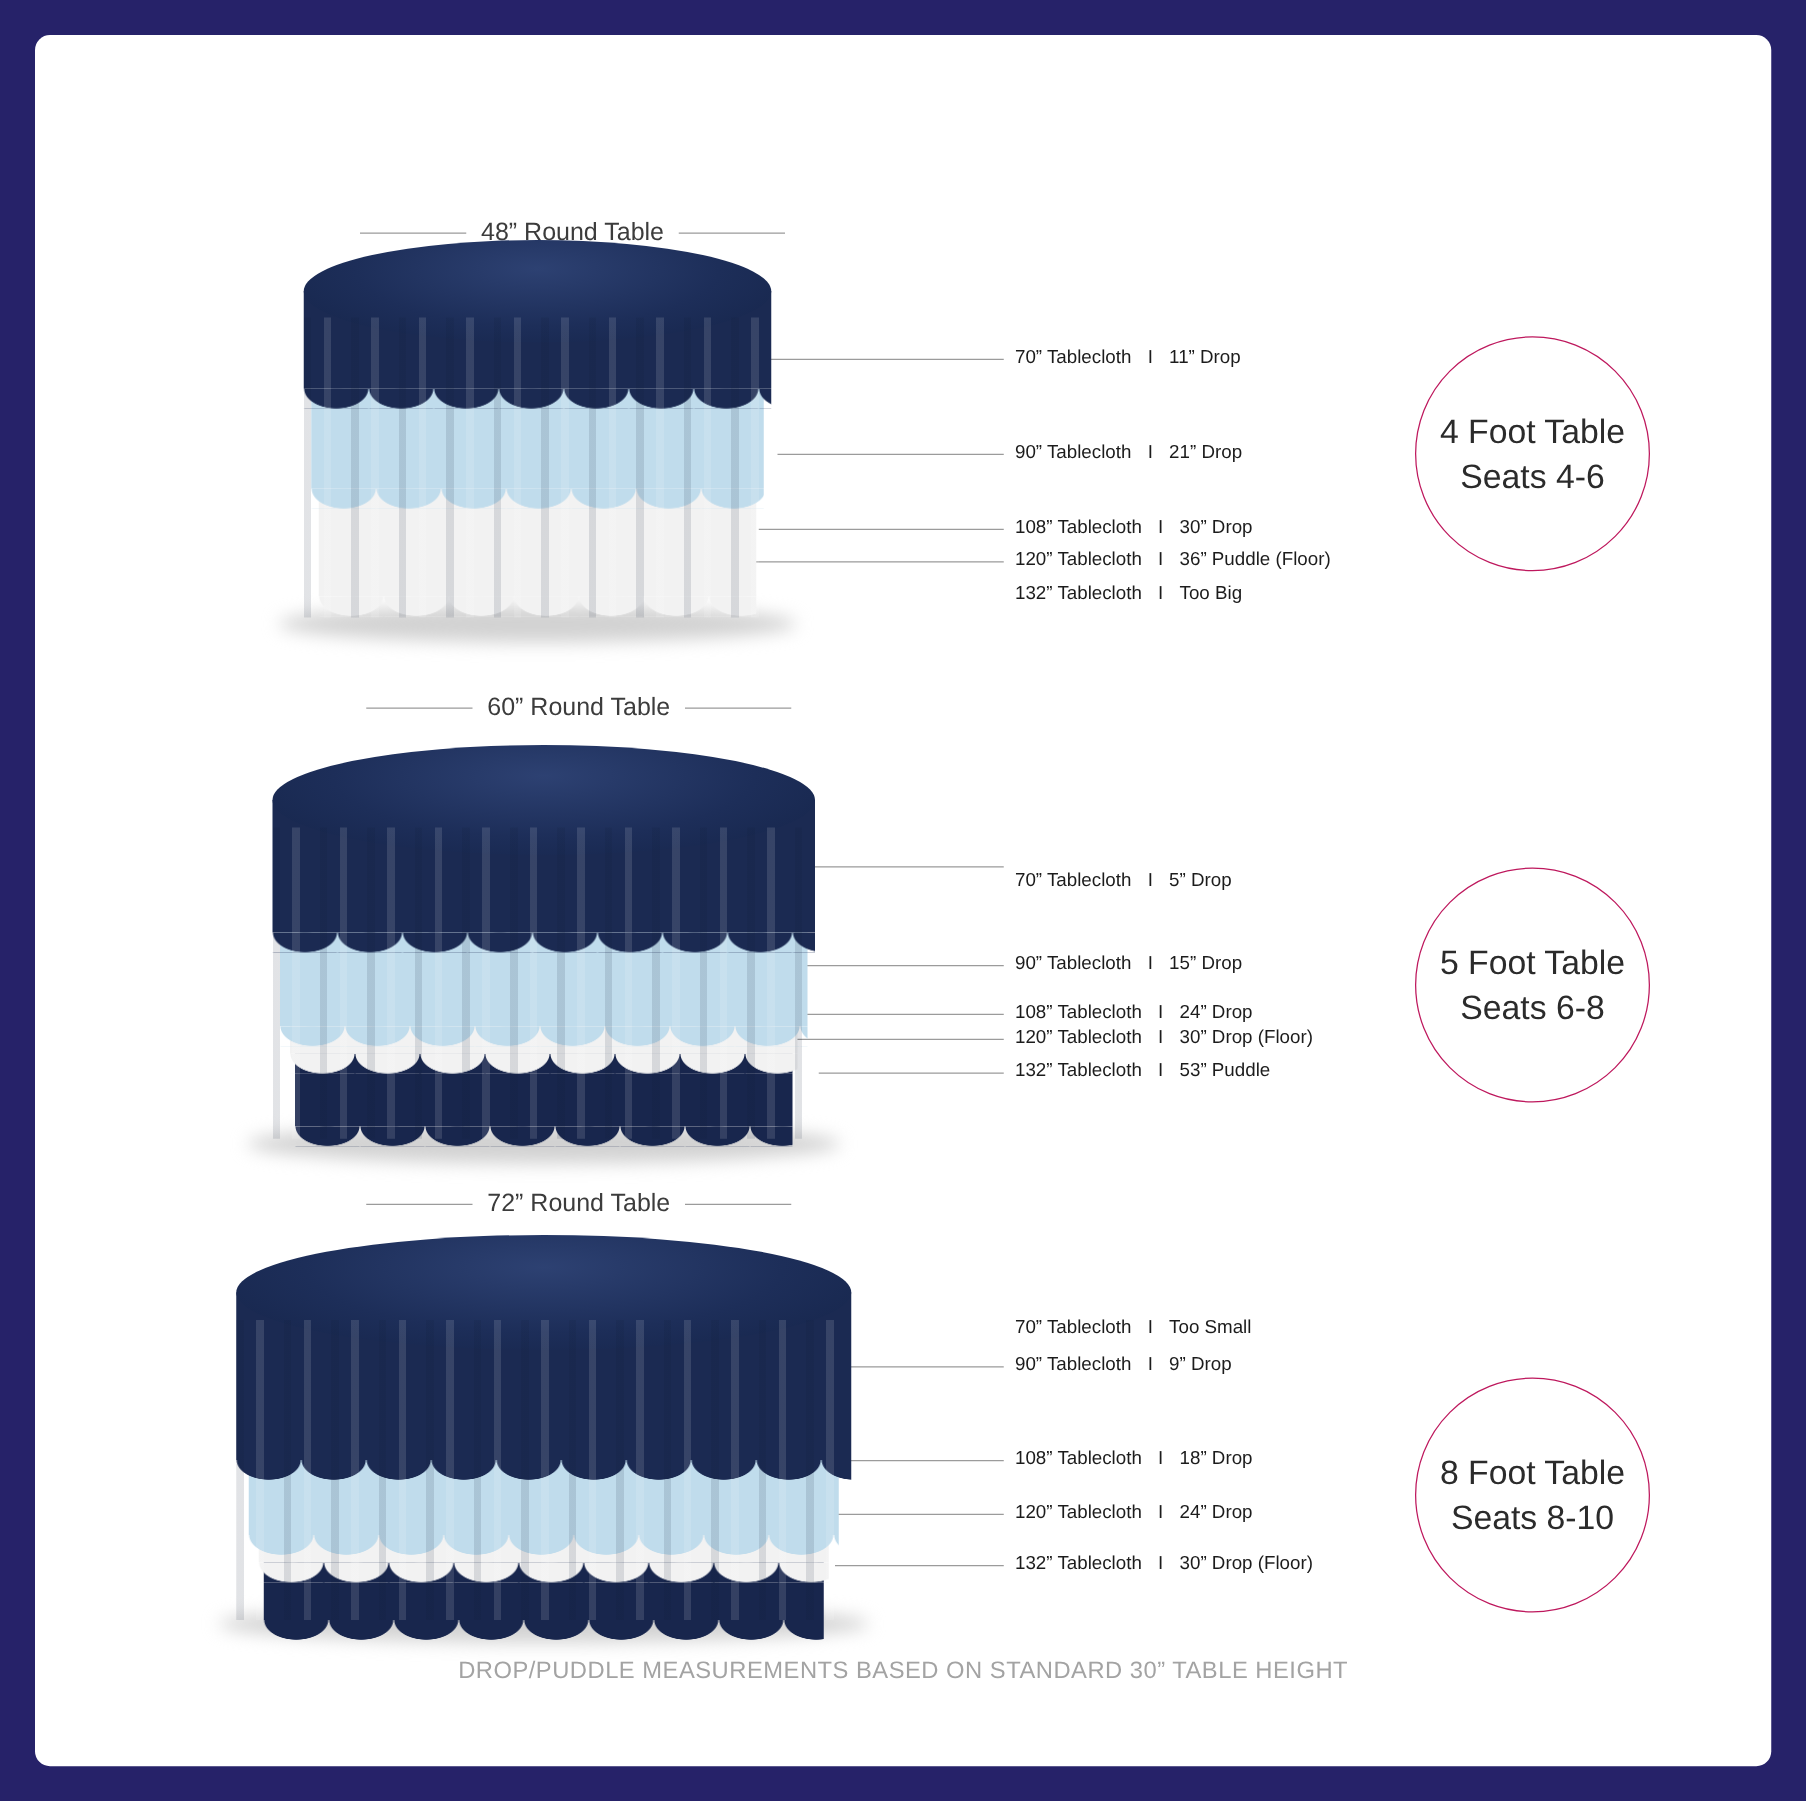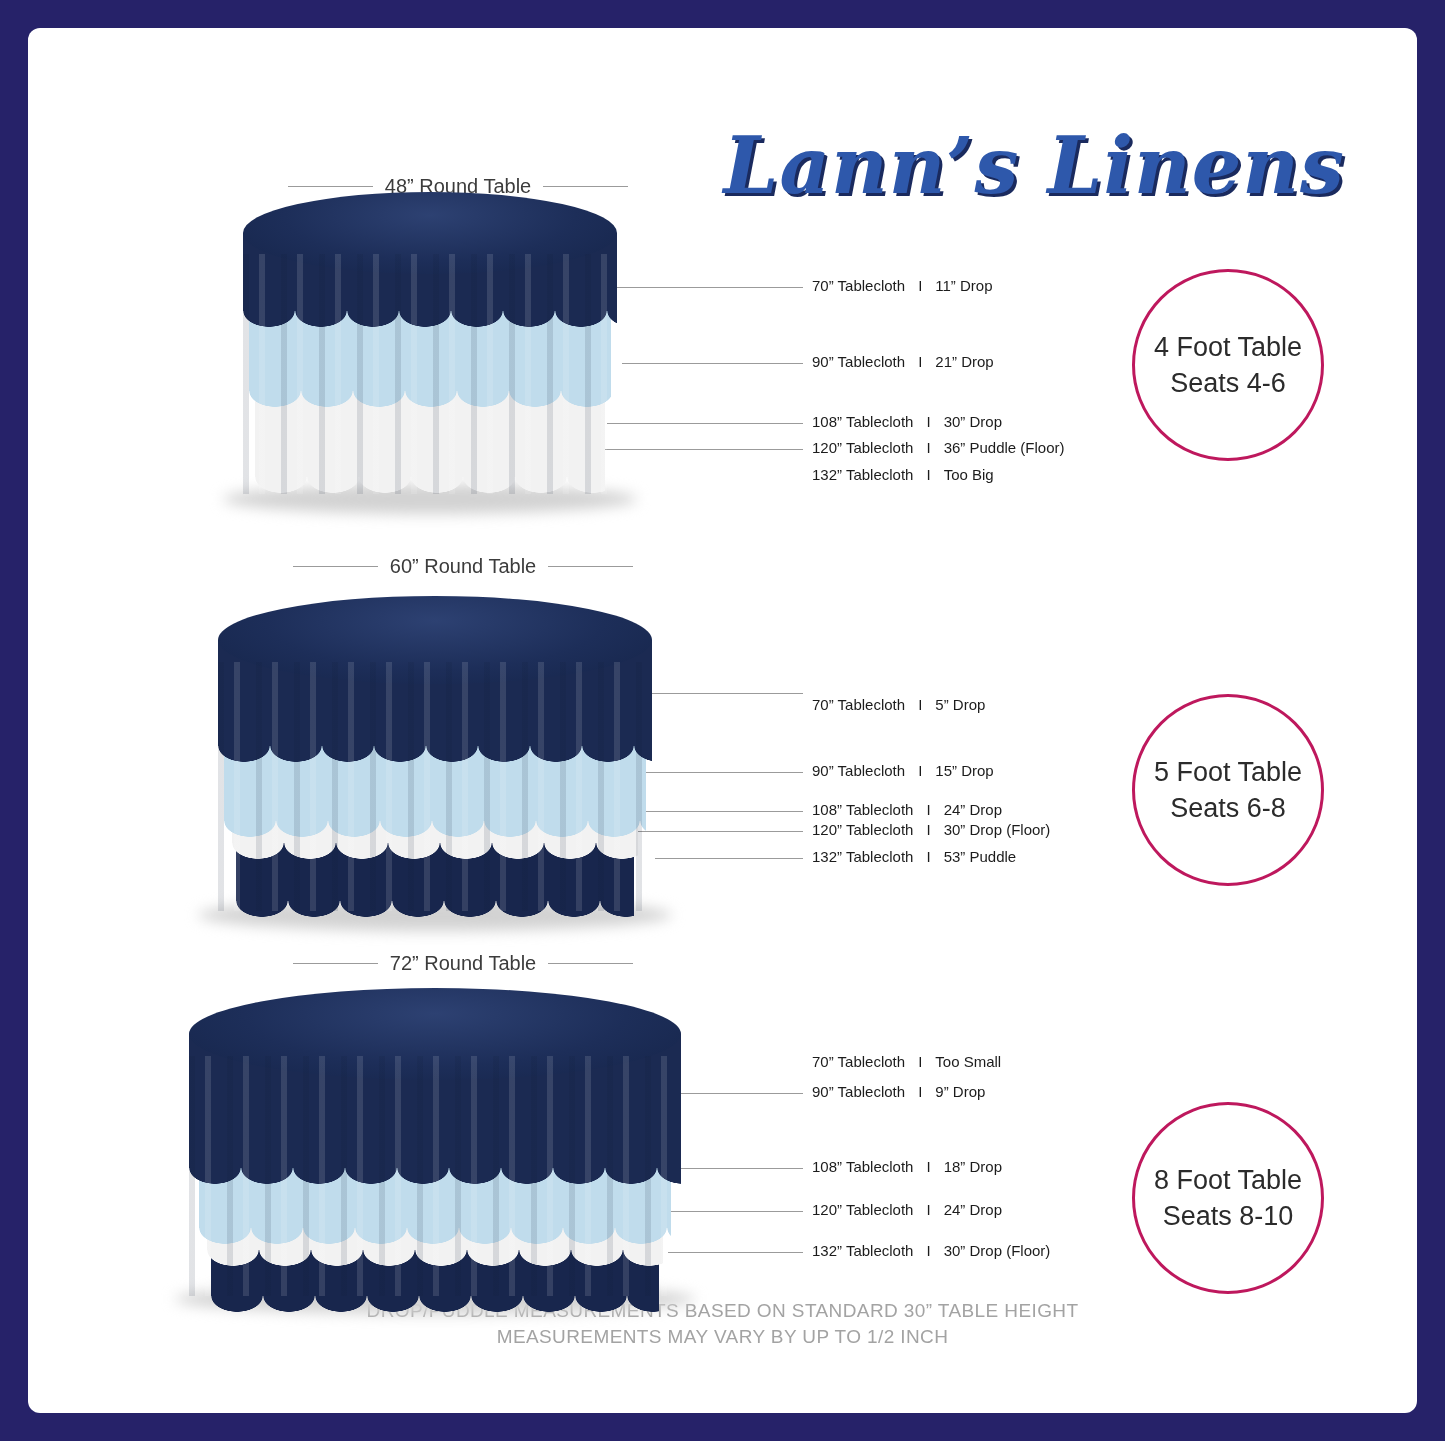--- a/index.html
+++ b/index.html
@@ -67,37 +67,36 @@
   
   .leader{position:absolute;height:1px;background:#9b9b9b;}
   .meas-row{
     position:absolute;left:812px;
     font-size:15px;color:#1c1c1c;white-space:nowrap;
   }
   .meas-row .sep{margin:0 13px;color:#1c1c1c;}
   
   .seat-circle{
     position:absolute;width:186px;height:186px;border-radius:50%;
-    border:3px solid #be185d;background:#fff;
+    border:1px solid #be185d;background:#fff;
     display:flex;flex-direction:column;align-items:center;justify-content:center;
     font-size:27px;color:#2b2b2b;line-height:1.35;text-align:center;
   }
   
   .footer{
     position:absolute;left:0;right:0;bottom:62px;
     text-align:center;color:#a3a3a3;font-size:19px;line-height:1.4;
     letter-spacing:0.4px;
   }
 </style>
 </head>
 <body>
 
 <div class="panel">
 
-  <div class="logo">Lann’s Linens</div>
 
   <div class="tbl-heading" style="left:260px;top:146px;width:340px">
     <span class="hline"></span>
     <span class="hlabel">48” Round Table</span>
     <span class="hline"></span>
   </div>
 
   <div class="table-illus" style="left:207px;top:164px;width:390px;height:330px">
     <div class="shadow" style="left:-12px;right:-12px;bottom:8px;height:30px"></div>
     <div class="band white" style="left:20px;right:20px;top:199px;height:86px"></div>
@@ -213,16 +212,15 @@
     <span>132” Tablecloth</span><span class="sep">I</span><span>30” Drop (Floor)</span>
   </div>
 
   <div class="seat-circle" style="left:1104px;top:1074px">
     <span>8 Foot Table</span>
     <span>Seats 8-10</span>
   </div>
 
   <div class="footer">
     <div>DROP/PUDDLE MEASUREMENTS BASED ON STANDARD 30” TABLE HEIGHT</div>
-    <div>MEASUREMENTS MAY VARY BY UP TO 1/2 INCH</div>
   </div>
 
 </div>
 
 </body></html>

